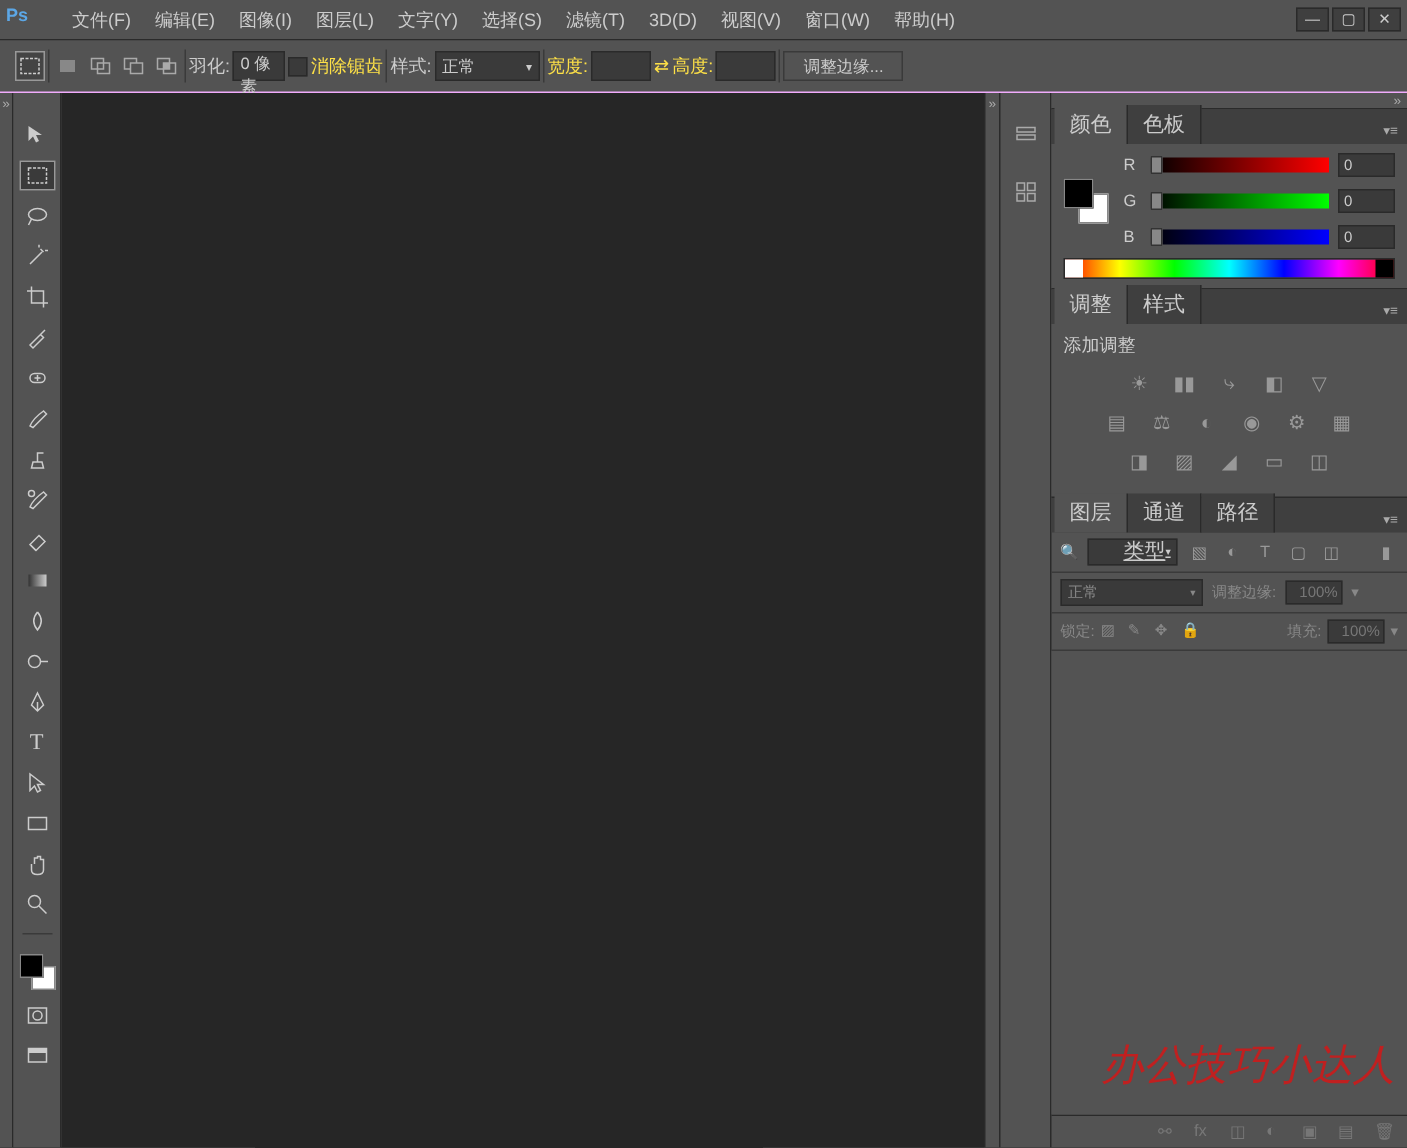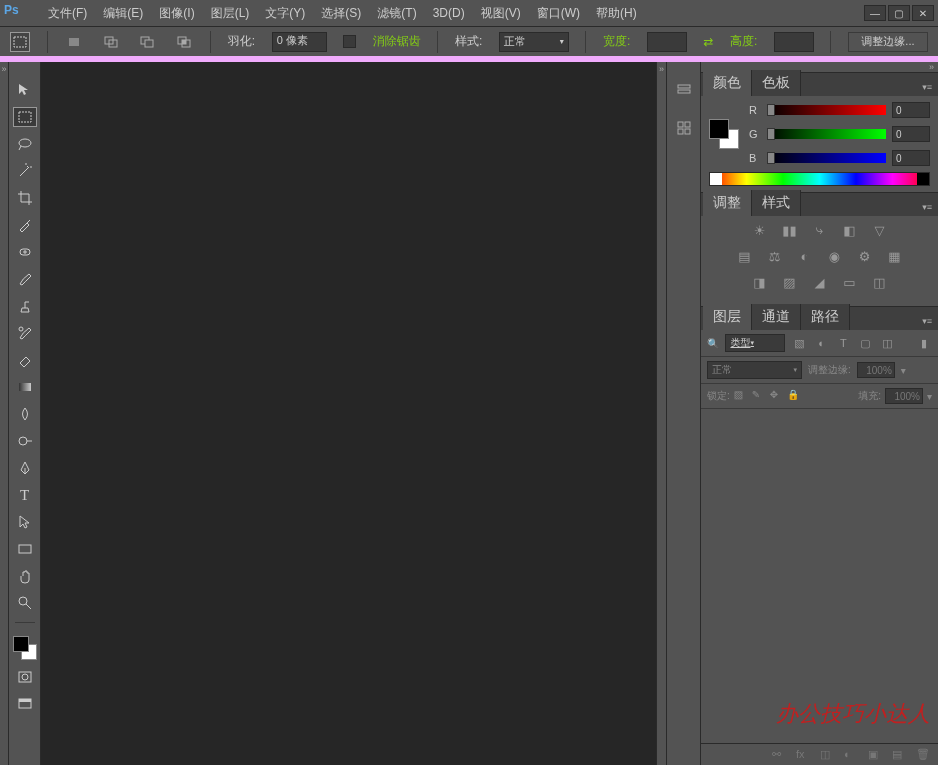--- a/index.html
+++ b/index.html
@@ -6,26 +6,26 @@
 body { background:#535353; width:938px; height:765px; overflow:hidden; font-size:12px; color:#ccc; }
 
 
 .menubar { height:27px; background:#535353; display:flex; align-items:center; padding:0 4px; border-bottom:1px solid #2a2a2a; }
 .logo { width:26px; height:20px; margin-right:10px; color:#5ca7e6; font-weight:bold; font-size:12px; font-family:Arial; }
 .menu-item { padding:3px 8px; cursor:default; }
 .win-controls { margin-left:auto; display:flex; gap:2px; }
 .win-btn { width:22px; height:16px; background:#3f3f3f; border:1px solid #2a2a2a; display:flex; align-items:center; justify-content:center; font-size:10px; }
 
 
-.optionsbar { height:35px; background:#535353; display:flex; align-items:center; padding:0 10px; gap:2px; border-bottom:6px solid #f0abfc;justify-content:space-between; }
+.optionsbar { height:35px; background:#535353; display:flex; align-items:center; padding:0 10px; gap:2px; border-bottom:1px solid #f0abfc; }
 .opt-icon { width:20px; height:20px; display:flex; align-items:center; justify-content:center; border:1px solid transparent; }
 .opt-icon.sel { border:1px solid #999; background:#444; }
 .opt-sep { width:1px; height:22px; background:#3a3a3a; }
 .opt-label { font-size:12px; }
-.opt-input { width:55px; height:20px; background:#3a3a3a; border:1px solid #2a2a2a; color:#ccc; padding:0 4px; font-size:11px; }
+.opt-input { width:35px; height:20px; background:#3a3a3a; border:1px solid #2a2a2a; color:#ccc; padding:0 4px; font-size:11px; }
 .opt-check { width:13px; height:13px; background:#3a3a3a; border:1px solid #2a2a2a; }
 .opt-select { width:70px; height:20px; background:#3a3a3a; border:1px solid #2a2a2a; color:#ccc; padding:0 4px; font-size:11px; display:flex; align-items:center; justify-content:space-between; }
 .opt-select::after { content:"▾"; font-size:8px; }
 .opt-btn { width:80px; height:20px; background:#535353; border:1px solid #3a3a3a; font-size:11px; display:flex; align-items:center; justify-content:center; }
 
 
 .main { display:flex; height:703px; }
 .dockstrip-left { width:9px; background:#535353; border-right:1px solid #2a2a2a; }
 .dockstrip-left::before, .dockstrip-right::before { content:"»"; font-size:9px; color:#aaa; display:block; text-align:center; padding-top:2px; }
 .tools { width:32px; background:#535353; display:flex; flex-direction:column; align-items:center; padding-top:18px; gap:7px; border-right:1px solid #2a2a2a; }
@@ -71,37 +71,37 @@
 .spectrum::after { content:""; position:absolute; right:0; top:0; width:12px; height:100%; background:#000; }
 
 
 .adj-title { font-size:12px; margin-bottom:8px; }
 .adj-row { display:flex; justify-content:center; gap:12px; margin-bottom:10px; }
 .adj-ic { width:18px; height:16px; color:#999; font-size:13px; display:flex; align-items:center; justify-content:center; }
 
 
 .layers-panel { flex:1; display:flex; flex-direction:column; }
 .layer-toolbar { padding:4px 6px; display:flex; align-items:center; gap:6px; border-bottom:1px solid #3a3a3a; }
-.layer-filter { width:60px; height:18px; background:#3a3a3a; border:1px solid #2a2a2a; font-size:10px; display:flex; align-items:center; padding:0 4px; justify-content:flex-start;text-decoration:underline;}
+.layer-filter { width:60px; height:18px; background:#3a3a3a; border:1px solid #2a2a2a; font-size:14px; display:flex; align-items:center; padding:0 4px; justify-content:flex-end;text-decoration:underline;}
 .layer-filter::after { content:"▾"; font-size:7px; }
 .lf-ic { width:16px; height:16px; font-size:11px; color:#999; display:flex; align-items:center; justify-content:center; }
 .layer-row2 { padding:4px 6px; display:flex; align-items:center; gap:6px; border-bottom:1px solid #3a3a3a; }
 .layer-mode { width:95px; height:18px; background:#3a3a3a; border:1px solid #2a2a2a; font-size:10px; padding:0 4px; display:flex; align-items:center; justify-content:space-between; color:#888; }
 .layer-mode::after { content:"▾"; font-size:7px; }
 .llabel { font-size:10px; color:#888; }
 .lval { width:38px; height:16px; background:#3a3a3a; border:1px solid #2a2a2a; font-size:10px; color:#777; display:flex; align-items:center; justify-content:flex-end; padding:0 2px; }
 .layer-row3 { padding:4px 6px; display:flex; align-items:center; gap:4px; border-bottom:1px solid #3a3a3a; }
 .lock-ic { width:14px; height:14px; font-size:10px; color:#888; }
 .layer-list { flex:1; background:#535353; position:relative; }
-.watermark { position:absolute; bottom:14px; right:8px; color:#c02020; font-size:22px; font-family:"KaiTi","STKaiti",serif; font-style:italic; }
+.watermark { position:absolute; bottom:14px; right:8px; color:#c02020; font-size:28px; font-family:"KaiTi","STKaiti",serif; font-style:italic; }
 .layer-footer { height:22px; border-top:1px solid #2a2a2a; display:flex; align-items:center; justify-content:flex-end; gap:10px; padding:0 8px; }
 .lft-ic { width:14px; height:14px; font-size:11px; color:#777; }
 
 svg { display:block; }
-.disabled { color:#84cc16; }
+.disabled { color:#fde047; }
 </style>
 </head>
 <body>
 
 <div class="menubar">
   <div class="logo">Ps</div>
   <div class="menu-item">文件(F)</div>
   <div class="menu-item">编辑(E)</div>
   <div class="menu-item">图像(I)</div>
   <div class="menu-item">图层(L)</div>
@@ -366,20 +366,21 @@
       </div>
     </div>
 
     <div class="panel">
       <div class="panel-tabs">
         <div class="ptab active">调整</div>
         <div class="ptab">样式</div>
         <div class="panel-menu">▾≡</div>
       </div>
       <div class="panel-body">
+        <div class="adj-title">添加调整</div>
         <div class="adj-row">
           <div class="adj-ic">☀</div>
           <div class="adj-ic">▮▮</div>
           <div class="adj-ic">⤷</div>
           <div class="adj-ic">◧</div>
           <div class="adj-ic">▽</div>
         </div>
         <div class="adj-row">
           <div class="adj-ic">▤</div>
           <div class="adj-ic">⚖</div>

